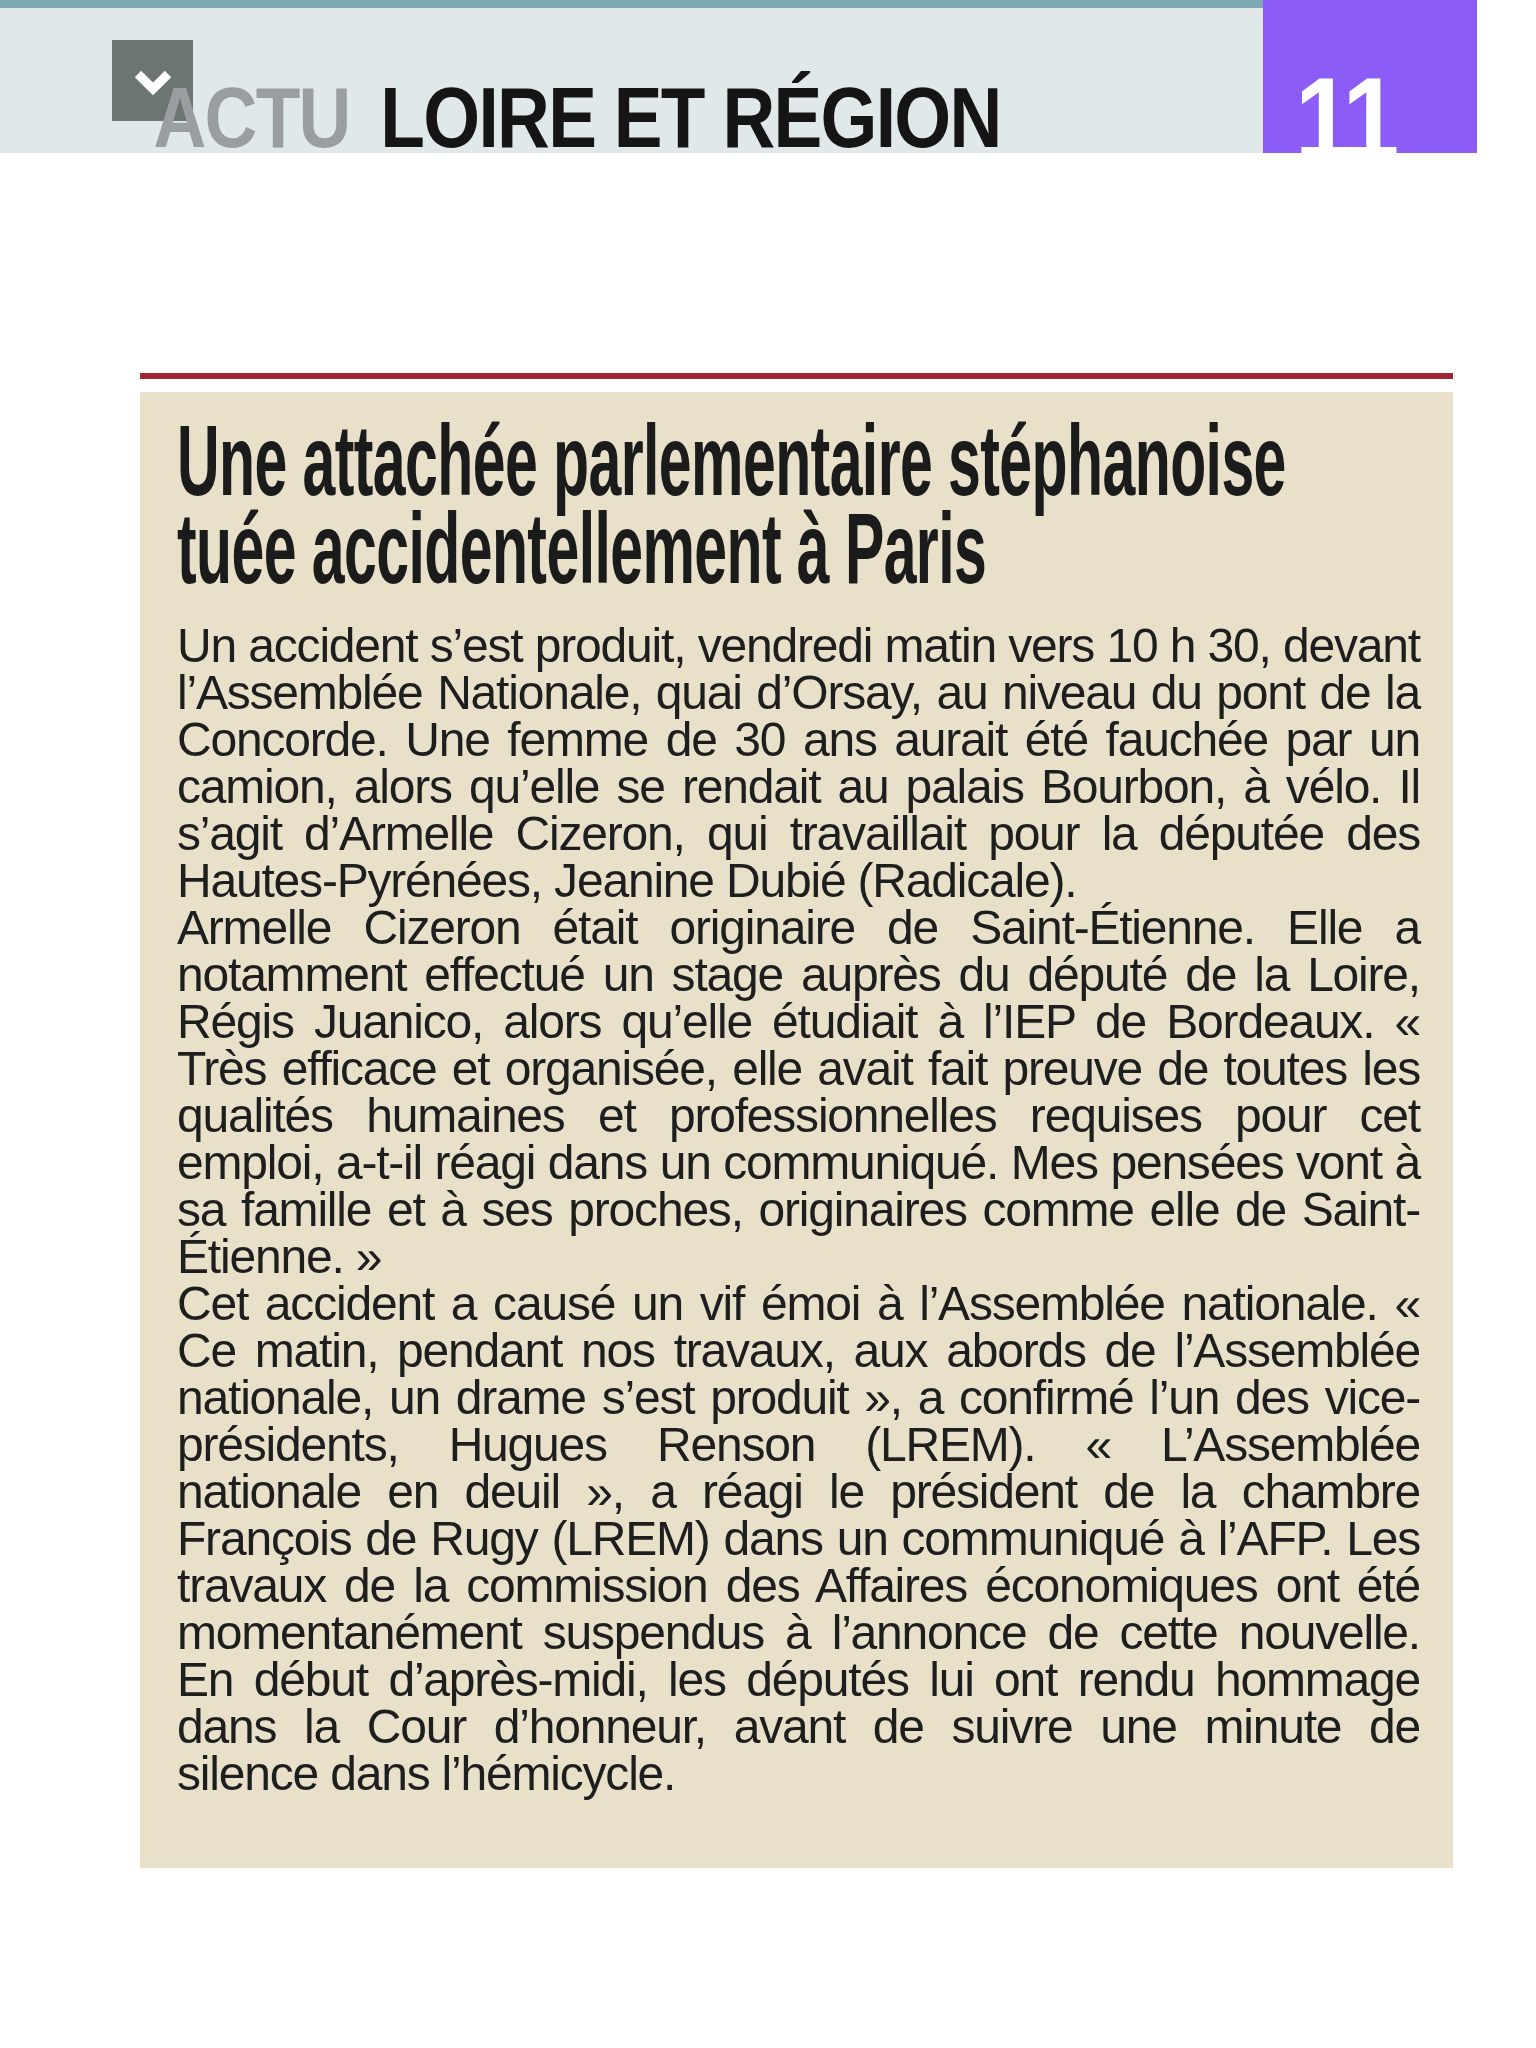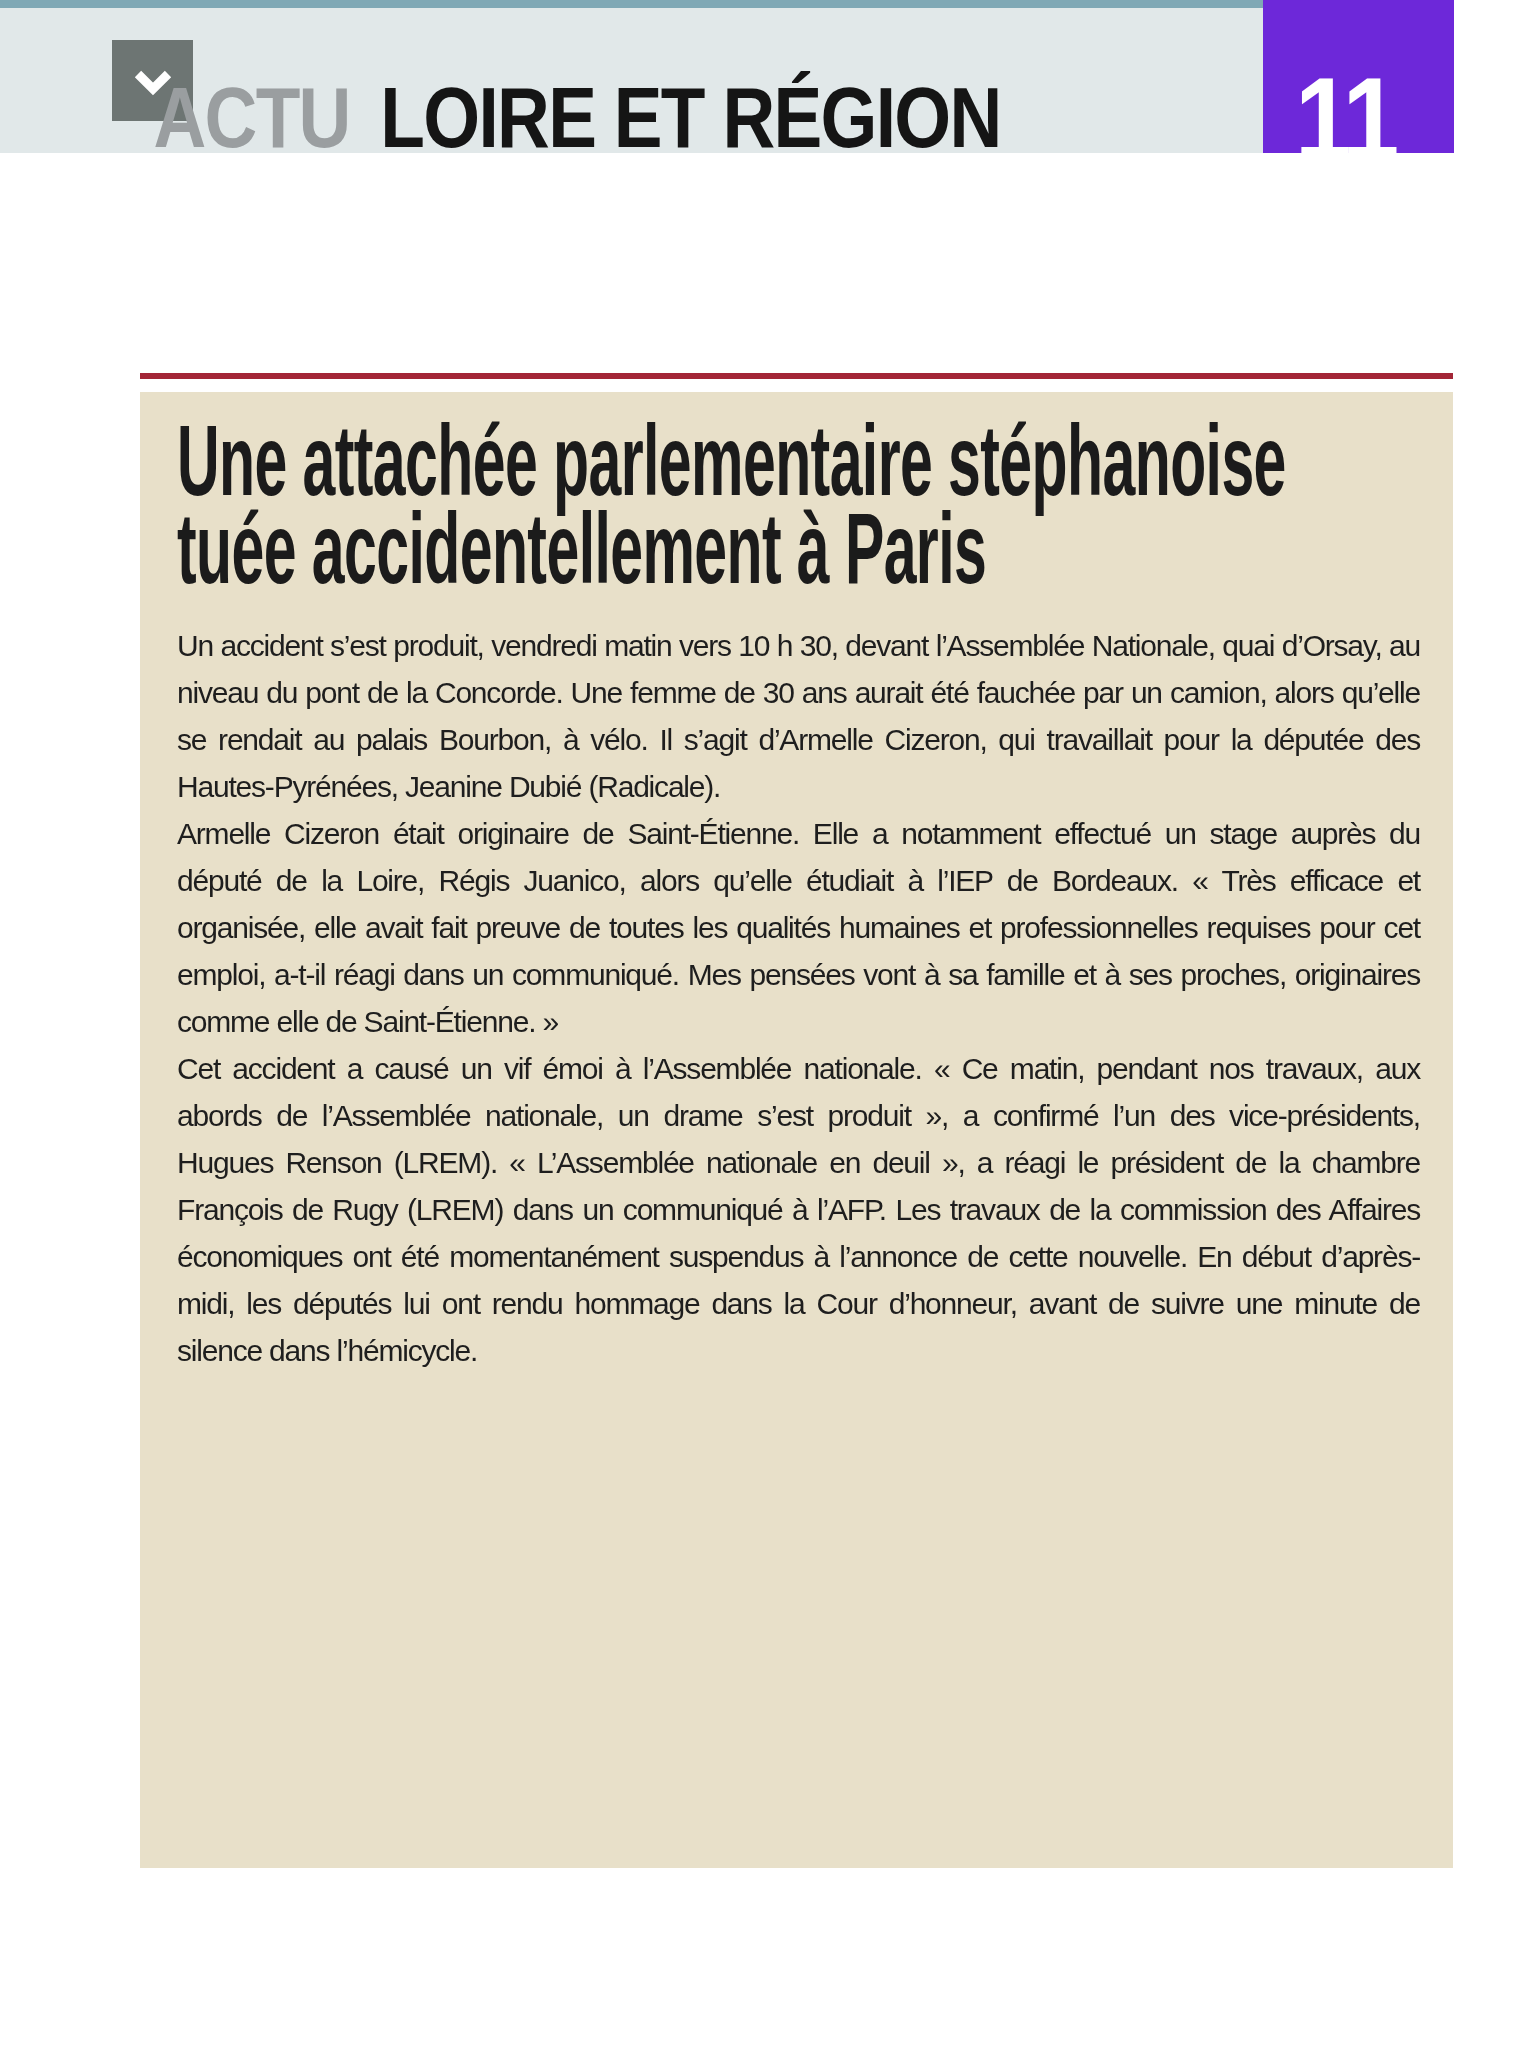--- a/index.html
+++ b/index.html
@@ -38,22 +38,22 @@
     transform-origin:right bottom;
     white-space:nowrap;
     font-weight:bold;
     font-size:86px;line-height:0.82;
     letter-spacing:-2px;
   }
   .header-title .actu{color:#9a9ea0;margin-right:36px;}
   .header-title .region{color:#151515;}
   .page-number-box{
     position:absolute;left:1263px;top:0;
-    width:191px;height:153px;
-    background:#6d28d9;
+    width:214px;height:153px;
+    background:#8b5cf6;
     overflow:visible;
   }
   .page-number-box span{
     position:absolute;left:32px;bottom:-24px;
     color:#ffffff;font-weight:bold;
     font-size:116px;line-height:1;
     letter-spacing:-4px;
     transform:scaleX(0.88);transform-origin:left bottom;
   }
 
@@ -93,21 +93,21 @@
     transform-origin:left top;
     color:#1b1b1b;
     font-weight:bold;
     font-size:100px;line-height:88px;
     letter-spacing:-1px;
   }
   .headline span{display:block;white-space:nowrap;}
   .article-body p{
     margin:0;
     color:#1e1e1e;
-    font-size:30px;line-height:47px;
+    font-size:48px;line-height:47px;
     letter-spacing:-1.2px;
     text-align:justify;
   }
 </style>
 </head>
 <body>
 
 <div class="page">
 
   <header class="header-band">

